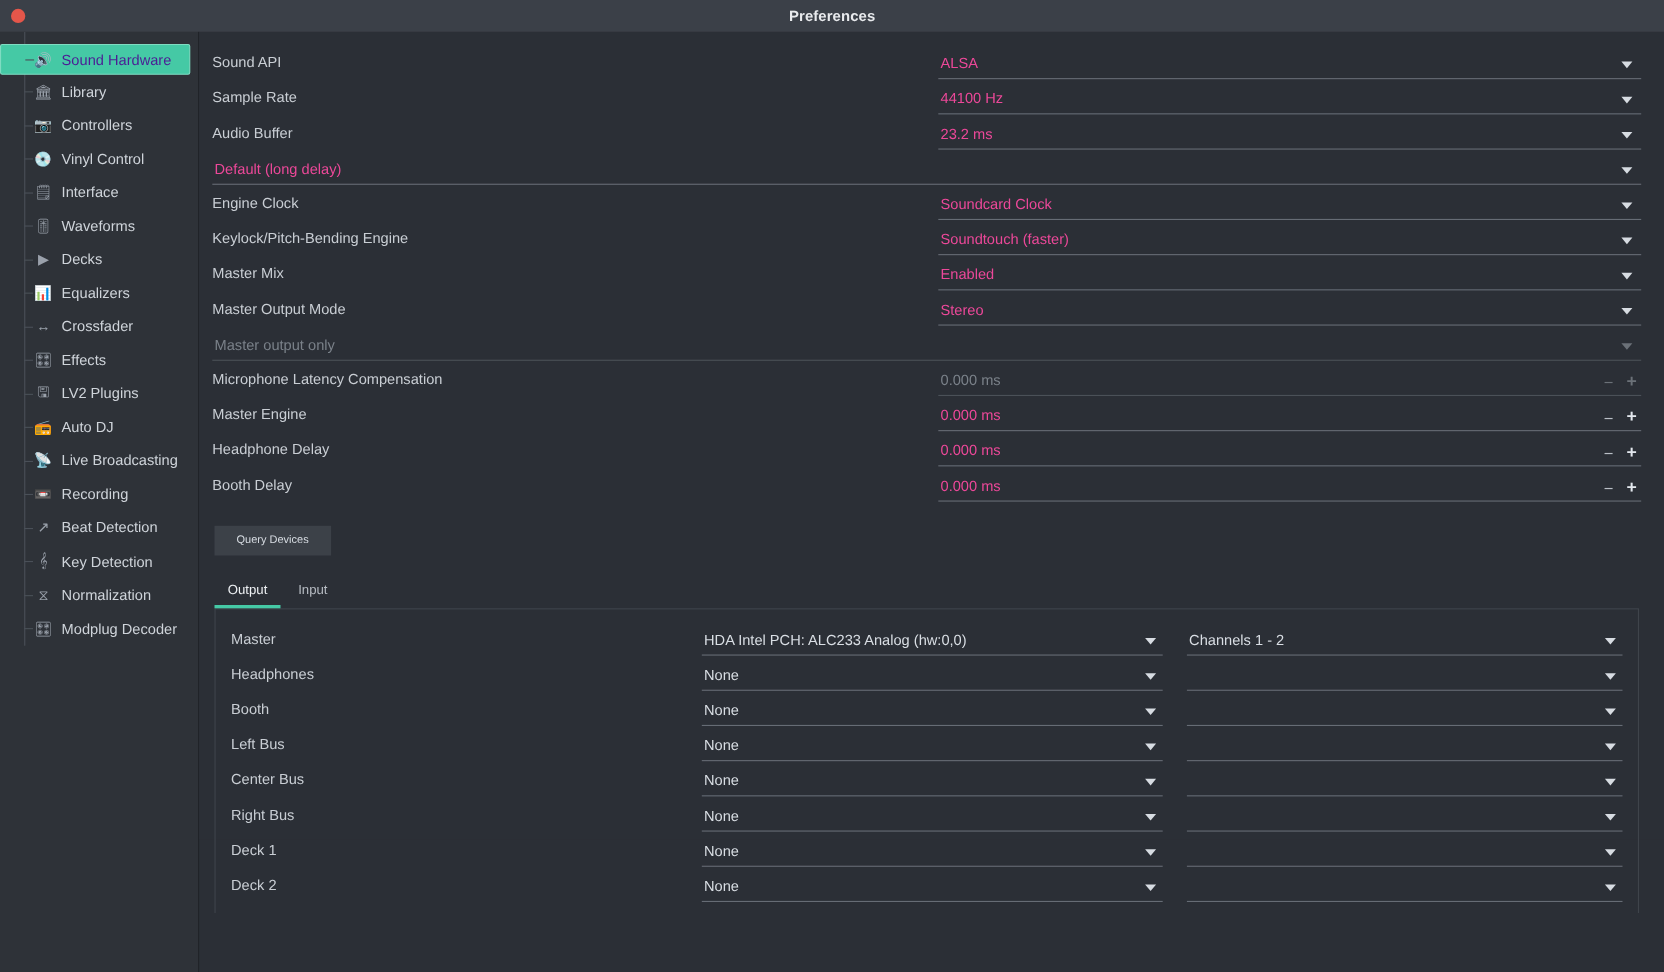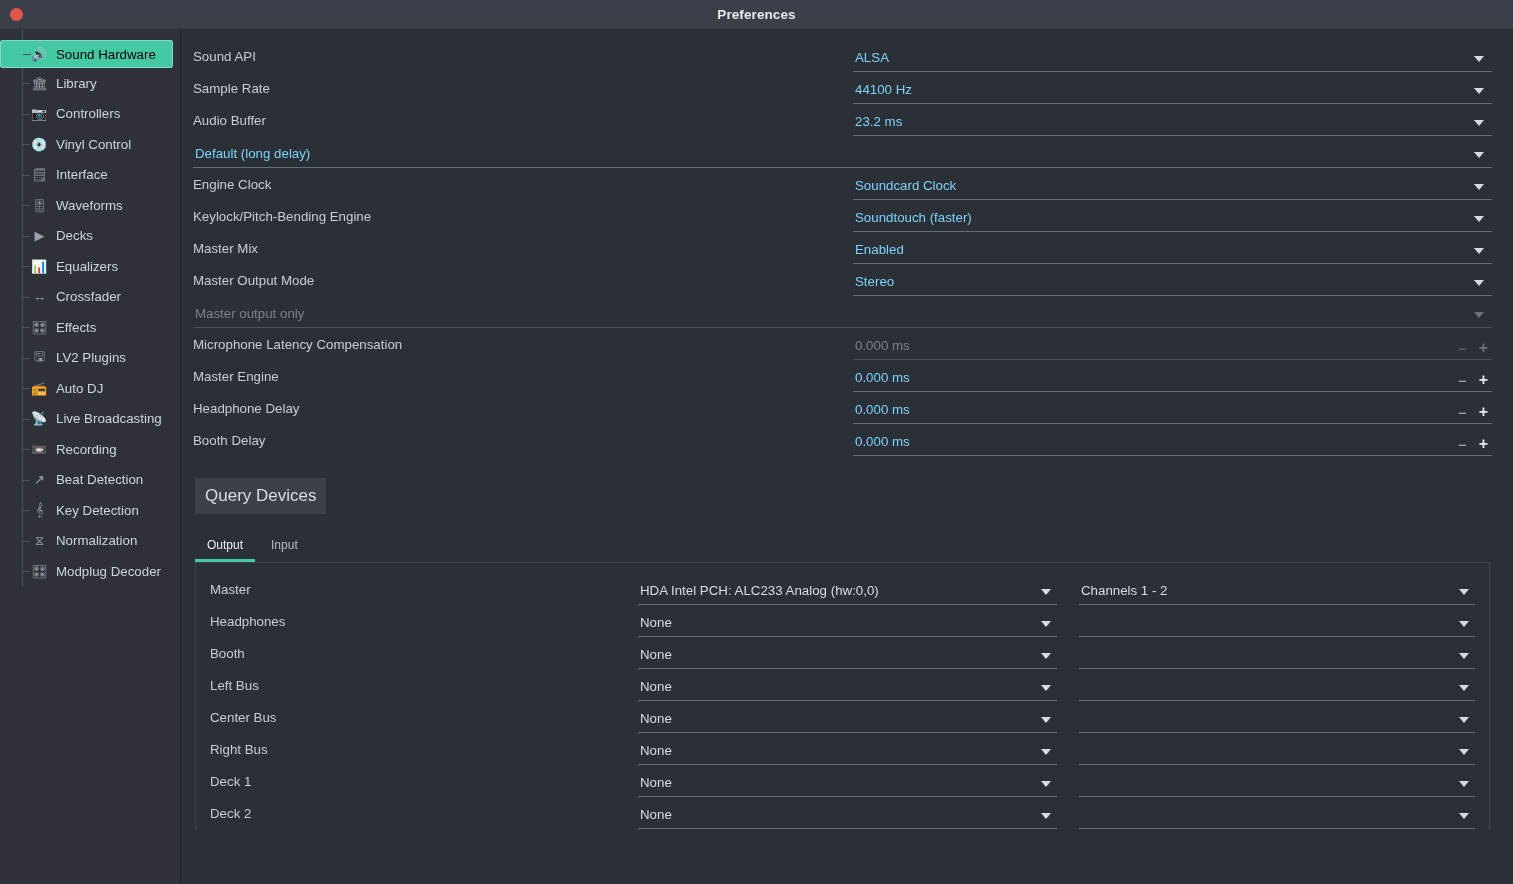--- a/index.html
+++ b/index.html
@@ -60,21 +60,21 @@
     color: #cfd4da; font-size: 13.3px; white-space: nowrap;
   }
   .tree-item.selected {
     background: #45c9a5;
     border: 1px solid #7fdcc2;
     border-radius: 2px;
     margin-right: 7px;
     height: 28px;
     padding-left: 29px;
   }
-  .tree-item.selected .lbl { color: #000000; }
+  .tree-item.selected .lbl { color: #4c1d95; }
   .tree-item.selected .ic { color: #10382d; }
   .tree-item.selected::before { background: #4a5058; top: 13px; }
 
   
   .main {
     position: absolute; left: 181px; top: 29px;
     width: 1332px; height: 734px;
     background: #2b2f36;
   }
   .scrollpane {
@@ -96,21 +96,21 @@
     color: #c9ced4; font-size: 13.3px;
     padding-bottom: 8px;
   }
   .setting-ctrl {
     flex: 1 1 auto; position: relative;
     border-bottom: 1px solid #666c75;
     height: 26px;
     display: flex; align-items: center;
   }
   .setting-ctrl .val {
-    color: #7dd3fc; font-size: 13.3px;
+    color: #ec4899; font-size: 13.3px;
     padding-left: 2px; padding-bottom: 3px;
     white-space: nowrap;
   }
   .setting-ctrl.disabled { border-bottom-color: #4b5158; }
   .setting-ctrl.disabled .val { color: #7a8189; }
 
   .caret {
     position: absolute; right: 8px; bottom: 9px;
     width: 0; height: 0;
     border-left: 5.5px solid transparent;
@@ -128,22 +128,22 @@
   .spin .minus { color: #b9bfc6; font-weight: normal; font-size: 15px; }
   .spin.dim, .spin.dim .minus { color: #6b7178; }
 
   
   .qd-wrap { margin-top: 22px; margin-left: 2px; }
   .btn {
     background: #3c4148;
     color: #d8dde3;
     border: none;
     font-family: "Liberation Sans", sans-serif;
-    font-size: 17px;
-    padding: 8px 10px;
+    font-size: 10px;
+    padding: 8px 20px;
     cursor: pointer;
   }
 
   
   .tabs {
     margin-top: 21px; margin-left: 2px;
     display: flex; align-items: flex-end; gap: 4px;
   }
   .tab {
     font-size: 12px; color: #b7bcc3;

